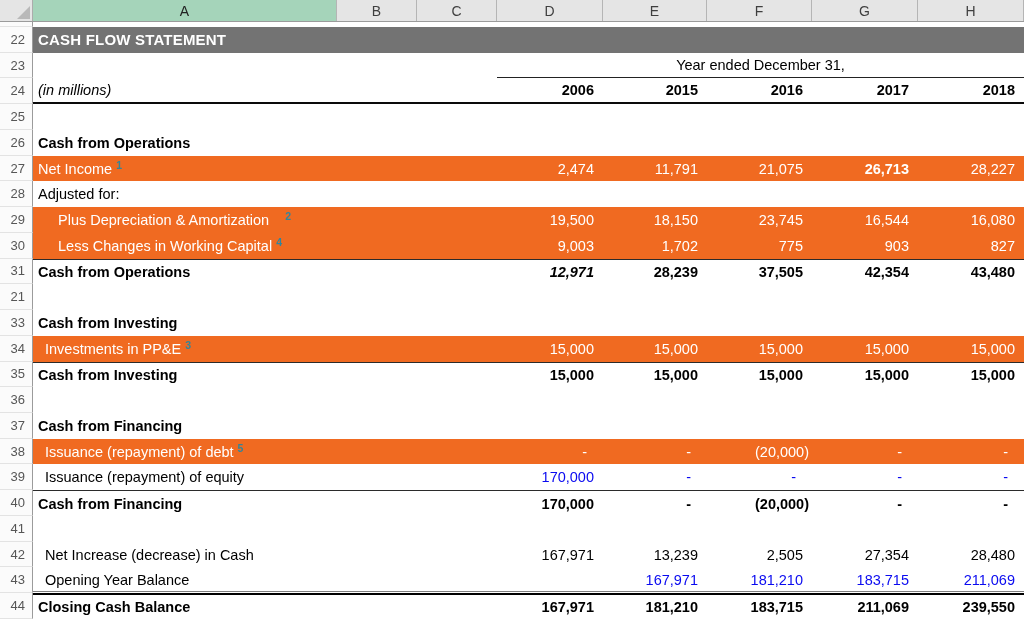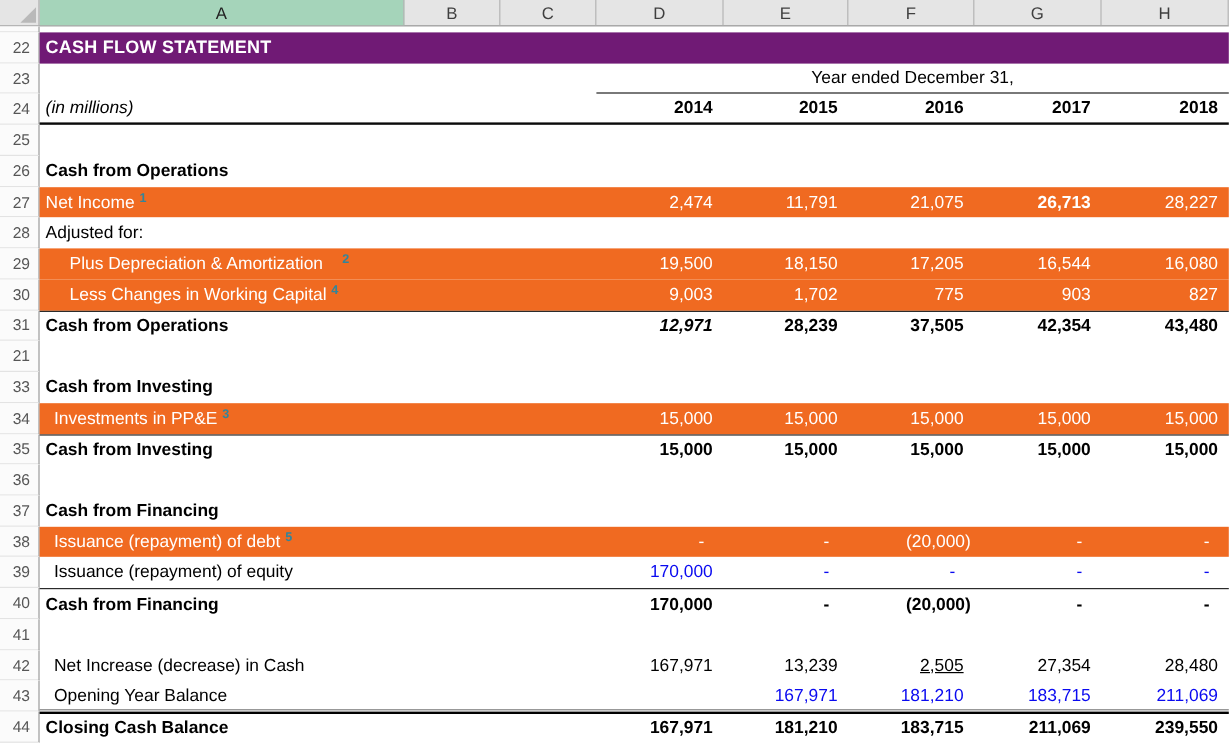--- a/index.html
+++ b/index.html
@@ -29,21 +29,21 @@
     display:flex; align-items:center; justify-content:flex-end; padding-right:7px; }
   .cells { flex:1; display:flex; position:relative; background:transparent; }
   .cell { display:flex; align-items:center; font-size:14.5px; color:#000;
     white-space:nowrap; overflow:visible; }
   .lab { padding-left:5px; }
   .v { justify-content:flex-end; padding-right:9px; }
   .v.dash { padding-right:16px; }
   .v.paren { padding-right:3px; }
 
   
-  .t-title .cells { background:#701a75;text-align:right; }
+  .t-title .cells { background:#737373;text-align:right; }
   .t-title .cell { color:#FFFFFF; font-weight:bold; font-size:15px; letter-spacing:.2px; }
 
   .t-span .mcell { justify-content:center; border-bottom:1.2px solid #222; font-size:14.5px; }
 
   .t-year .cells { border-bottom:2.5px solid #0a0a0a; }
   .t-year .lab { font-style:italic; }
   .t-year .v { font-weight:bold; }
 
   .t-sec .lab { font-weight:bold; }
 
@@ -101,21 +101,21 @@
             <span>Year ended December 31,</span>
           </div>
         </div>
       </div>
       <div class="row t-year">
         <div class="gut">24</div>
         <div class="cells">
           <div class="cell lab" style="width: 464px; padding-left: 5px;">
             <span>(in millions)</span>
           </div>
-          <div class="cell v" style="width: 106px;">2014</div>
+          <div class="cell v" style="width: 106px;">2006</div>
           <div class="cell v" style="width: 104px;">2015</div>
           <div class="cell v" style="width: 105px;">2016</div>
           <div class="cell v" style="width: 106px;">2017</div>
           <div class="cell v" style="width: 106px;">2018</div>
         </div>
       </div>
       <div class="row t-blank">
         <div class="gut">25</div>
         <div class="cells">
           <div class="cell lab" style="width: 464px; padding-left: 5px;"></div>
@@ -168,21 +168,21 @@
       </div>
       <div class="row t-orange">
         <div class="gut">29</div>
         <div class="cells">
           <div class="cell lab" style="width: 464px; padding-left: 25px; gap: 12px;">
             <span>Plus Depreciation &amp; Amortization</span>
             <span class="note">2</span>
           </div>
           <div class="cell v" style="width: 106px;">19,500</div>
           <div class="cell v" style="width: 104px;">18,150</div>
-          <div class="cell v" style="width: 105px;">17,205</div>
+          <div class="cell v" style="width: 105px;">23,745</div>
           <div class="cell v" style="width: 106px;">16,544</div>
           <div class="cell v" style="width: 106px;">16,080</div>
         </div>
       </div>
       <div class="row t-orange">
         <div class="gut">30</div>
         <div class="cells">
           <div class="cell lab" style="width: 464px; padding-left: 25px;">
             <span>Less Changes in Working Capital</span>
             <span class="note">4</span>
@@ -334,21 +334,21 @@
         </div>
       </div>
       <div class="row t-item">
         <div class="gut">42</div>
         <div class="cells">
           <div class="cell lab" style="width: 464px; padding-left: 12px;">
             <span>Net Increase (decrease) in Cash</span>
           </div>
           <div class="cell v" style="width: 106px;">167,971</div>
           <div class="cell v" style="width: 104px;">13,239</div>
-          <div class="cell v" style="width: 105px; text-decoration: underline;">2,505</div>
+          <div class="cell v" style="width: 105px;">2,505</div>
           <div class="cell v" style="width: 106px;">27,354</div>
           <div class="cell v" style="width: 106px;">28,480</div>
         </div>
       </div>
       <div class="row t-input">
         <div class="gut">43</div>
         <div class="cells">
           <div class="cell lab" style="width: 464px; padding-left: 12px;">
             <span>Opening Year Balance</span>
           </div>

